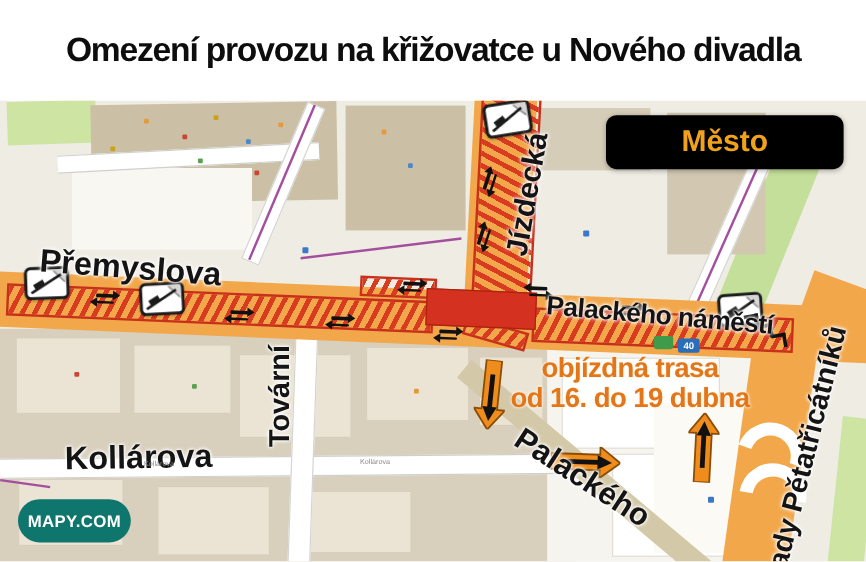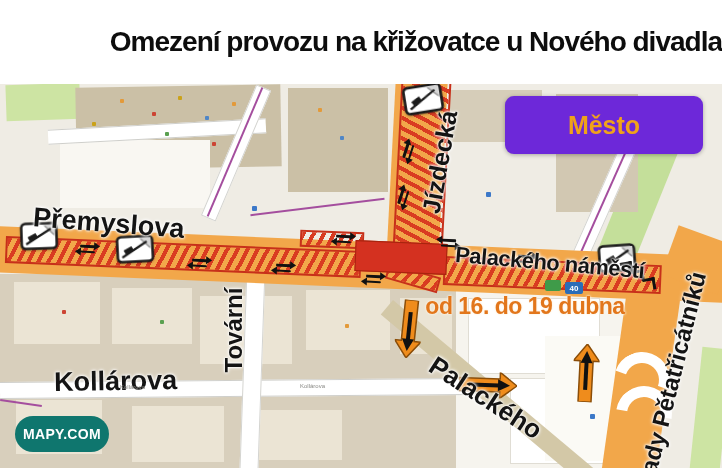--- a/index.html
+++ b/index.html
@@ -1,20 +1,20 @@
 <!DOCTYPE html>
 <html><head>
 <meta charset="utf-8">
 <style>
   html,body{margin:0;padding:0;}
   .page{position:relative;width:722px;height:468px;background:#ffffff;overflow:hidden;
         font-family:"Liberation Sans", sans-serif;}
   
   .title{position:absolute;left:0;top:0;width:722px;height:84px;display:flex;flex-direction:column;
-         align-items:flex-end;justify-content:center;gap:2px;}
+         align-items:center;justify-content:center;gap:2px;}
   .title div{font-weight:bold;color:#0d0d0d;font-size:28px;letter-spacing:-1px;line-height:1.15;white-space:nowrap;}
   
   .map{position:absolute;left:0;top:84px;width:722px;height:384px;background:#efece4;overflow:hidden;}
   .abs{position:absolute;}
   .bld{position:absolute;background:#cbc0a6;}
   .bldlight{position:absolute;background:#ebe4d4;}
   .white-rd{position:absolute;background:#ffffff;border-top:1px solid #cfcfcb;border-bottom:1px solid #cfcfcb;}
   .orange-rd{position:absolute;background:#f2a74a;}
   .tram{position:absolute;background:#a44e9e;}
   .hatch{position:absolute;background:repeating-linear-gradient(115deg,#d93b21 0 4px,rgba(0,0,0,0) 4px 9px);
@@ -35,21 +35,21 @@
   .chevrow{position:absolute;display:flex;gap:2px;}
   .chv{width:9px;height:9px;border-top:3px solid #111;border-right:3px solid #111;transform:rotate(-45deg);}
   
   .note{position:absolute;left:422px;top:210px;width:206px;text-align:center;font-weight:bold;
         font-size:23px;letter-spacing:-0.5px;color:#e2761b;line-height:1.1;
         text-shadow:0 0 2px #fff3e2,0 0 3px #fff3e2;}
   
   .shield{position:absolute;border-radius:2px;color:#fff;font-size:8px;font-weight:bold;
           display:flex;align-items:center;justify-content:center;}
   
-  .citylogo{position:absolute;left:505px;top:12px;width:198px;height:58px;background:#6d28d9;border-radius:9px;
+  .citylogo{position:absolute;left:505px;top:12px;width:198px;height:45px;background:#000000;border-radius:9px;
             box-shadow:0 1px 4px rgba(0,0,0,.3);display:flex;align-items:center;justify-content:center;gap:6px;}
   .citylogo .mesto{color:#f0a21a;font-weight:bold;font-size:25px;}
   .plzen-arrow{background:#2f9e41;width:102px;height:34px;display:flex;align-items:center;justify-content:center;
                padding-left:12px;box-sizing:border-box;
                clip-path:polygon(0 50%,17% 0,100% 0,100% 100%,17% 100%);}
   .plzen-arrow span{color:#fff;font-weight:bold;font-size:24px;}
   
   .mapylogo{position:absolute;left:15px;top:332px;width:94px;height:36px;background:#0f766e;border-radius:18px;
             display:flex;align-items:center;justify-content:center;color:#fff;font-weight:bold;
             font-size:14px;letter-spacing:.3px;}
@@ -217,20 +217,21 @@
     <div class="slabel" style="left:440px;top:78px;font-size:25px;transform:translate(-50%,-50%) rotate(-80deg);">Jízdecká</div>
     <div class="slabel" style="left:455px;top:166px;font-size:22px;letter-spacing:-0.5px;transform:rotate(5deg);">Palackého náměstí</div>
     <div class="slabel" style="left:234px;top:246px;font-size:24px;transform:translate(-50%,-50%) rotate(-90deg);">Tovární</div>
     <div class="slabel" style="left:54px;top:282px;font-size:27px;transform:rotate(-1deg);">Kollárova</div>
     <div class="slabel" style="left:440px;top:266px;font-size:26px;transform:rotate(33deg);transform-origin:left top;">Palackého</div>
     <div class="slabel" style="left:672px;top:295px;font-size:24px;transform:translate(-50%,-50%) rotate(-76deg);">sady Pětatřicátníků</div>
     <div class="micro" style="left:120px;top:300px;">Kollárova</div>
     <div class="micro" style="left:300px;top:299px;">Kollárova</div>
 
     <div class="note">
+      <div>objízdná trasa</div>
       <div>od 16. do 19 dubna</div>
     </div>
 
     <div class="citylogo">
       <span class="mesto">Město</span>
     </div>
 
     <div class="mapylogo">MAPY.COM</div>
 
     <span class="poi" style="left:120px;top:15px;background:#e39a3a;"></span>

